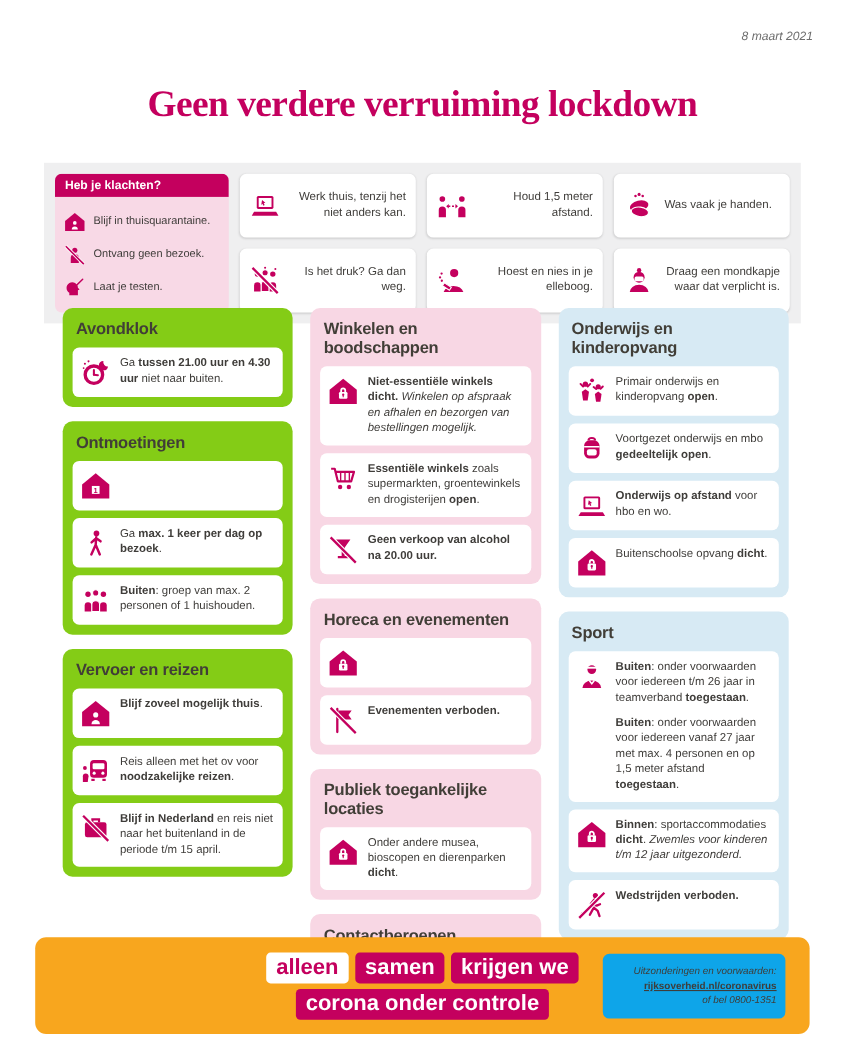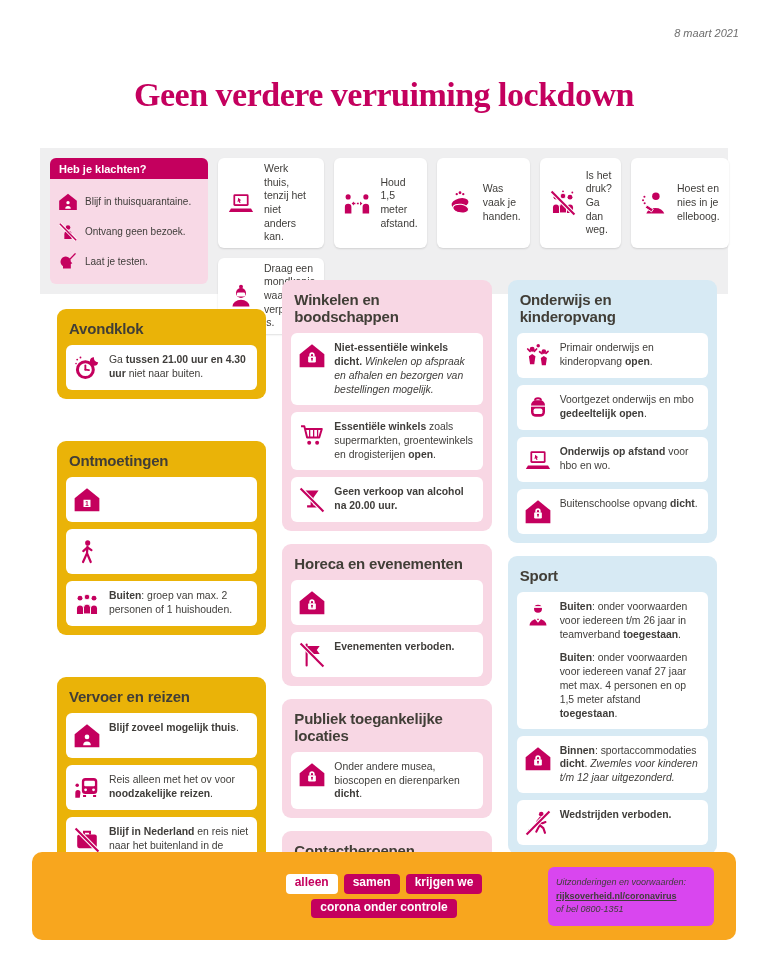--- a/index.html
+++ b/index.html
@@ -38,38 +38,38 @@
   .klachten-header {
     background:#c4005e; color:#fff; font-weight:bold;
     font-size:11px; padding:5px 9px 4px;
   }
   .klachten-items { flex:1; display:flex; flex-direction:column; justify-content:space-evenly; padding:3px 8px; }
   .klachten-item { display:flex; align-items:center; gap:7px; font-size:10px; }
   .klachten-item .ic { width:20px; height:20px; flex:none; }
 
   .top-grid {
     flex:1; display:grid;
-    grid-template-columns:repeat(5,1fr); grid-auto-rows:1fr; gap:10px;
+    grid-template-columns:repeat(3,1fr); grid-auto-rows:1fr; gap:10px;text-align:right;
   }
   .top-card {
     background:#fff; border-radius:6px;
     box-shadow:0 1px 2px rgba(0,0,0,0.13);
     display:flex; align-items:center; gap:9px; padding:4px 9px;
     font-size:10.5px; line-height:1.3;
   }
   .top-card .ic { width:28px; height:28px; flex:none; }
 
   
   .main {
     position:absolute; top:280px; left:57px; width:660px;
     display:flex; gap:16px; align-items:flex-start;
   }
   .col { flex:1; display:flex; flex-direction:column; gap:13px; min-width:0; }
   .section { border-radius:9px; padding:9px; }
-  .section.yellow { background:#eab308;margin-top:29px; }
+  .section.yellow { background:#84cc16; }
   .section.pink   { background:#f8d7e4; }
   .section.blue   { background:#d7eaf4; }
   .section-title {
     font-size:15px; font-weight:bold; color:#413e37;
     margin:2px 0 8px 3px; letter-spacing:-0.2px;
   }
   .cards { display:flex; flex-direction:column; gap:7px; }
   .card {
     background:#fff; border-radius:6px; padding:8px 8px 8px 7px;
     display:flex; gap:8px; align-items:flex-start;
@@ -83,29 +83,29 @@
   .banner {
     position:absolute; top:852px; left:32px; width:704px; height:88px;
     background:#f8a61e; border-radius:10px;
   }
   .slogan {
     position:absolute; top:0; left:0; width:100%; height:100%;
     display:flex; flex-direction:column; justify-content:center; align-items:center; gap:5px;
   }
   .chip-line { display:flex; gap:6px; }
   .chip {
-    font-size:12px; font-weight:bold; padding:2px 9px 4px;
+    font-size:20px; font-weight:bold; padding:2px 9px 4px;
     border-radius:4px; line-height:1.1;
   }
   .chip.dark  { background:#c4005e; color:#ffffff; }
   .chip.light { background:#ffffff; color:#c4005e; }
   .info-box {
     position:absolute; right:22px; top:15px; width:166px;
-    background:#d946ef; border-radius:6px; padding:9px 8px;
-    text-align:left; font-size:9px; line-height:1.5; color:#3f3d3a;
+    background:#0ea5e9; border-radius:6px; padding:9px 8px;
+    text-align:right; font-size:9px; line-height:1.5; color:#3f3d3a;
   }
   .info-box .link { font-weight:bold; text-decoration:underline; display:block; }
 </style>
 </head>
 <body>
 
 <div class="date">8 maart 2021</div>
 <h1 class="page-title">Geen verdere verruiming lockdown</h1>
 
 <div class="top-panel">
@@ -256,20 +256,23 @@
                 <path d="M12 2 L22.6 10.6 V21.6 H1.4 V10.6 Z" fill="#c4005e"></path>
                 <rect x="9" y="11.8" width="6" height="6.2" fill="#fff"></rect>
                 <text x="12" y="17" font-size="5.8" font-weight="bold" text-anchor="middle" fill="#c4005e" font-family="Liberation Sans, sans-serif">1</text>
               </svg></span>
           </div>
           <div class="card">
             <span class="ic"><svg viewBox="0 0 24 24" width="100%" height="100%">
                 <circle cx="12.6" cy="4.2" r="2.2" fill="#c4005e"></circle>
                 <path d="M12.4 7.2 L12 13 L8.6 20.6 M12 13 L15.2 20.6 M12.4 8 L8.8 11.2 M12.4 8 L15.8 10.4" stroke="#c4005e" stroke-width="1.9" fill="none" stroke-linecap="round" stroke-linejoin="round"></path>
               </svg></span>
+            <div class="txt">
+              <p><span>Ga </span><span class="b ">max. 1 keer per dag op bezoek</span><span>.</span></p>
+            </div>
           </div>
           <div class="card">
             <span class="ic"><svg viewBox="0 0 24 24" width="100%" height="100%">
                 <circle cx="6" cy="7" r="2.1" fill="#c4005e"></circle>
                 <path d="M3.4 20.5 v-4.6 a2.6 2.6 0 0 1 5.2 0 V20.5 Z" fill="#c4005e"></path>
                 <circle cx="18" cy="7" r="2.1" fill="#c4005e"></circle>
                 <path d="M15.4 20.5 v-4.6 a2.6 2.6 0 0 1 5.2 0 V20.5 Z" fill="#c4005e"></path>
                 <circle cx="12" cy="6" r="2.4" fill="#c4005e" stroke="#fff" stroke-width="0.8"></circle>
                 <path d="M9 20.5 v-5.4 a3 3 0 0 1 6 0 V20.5 Z" fill="#c4005e" stroke="#fff" stroke-width="0.8"></path>
               </svg></span>

